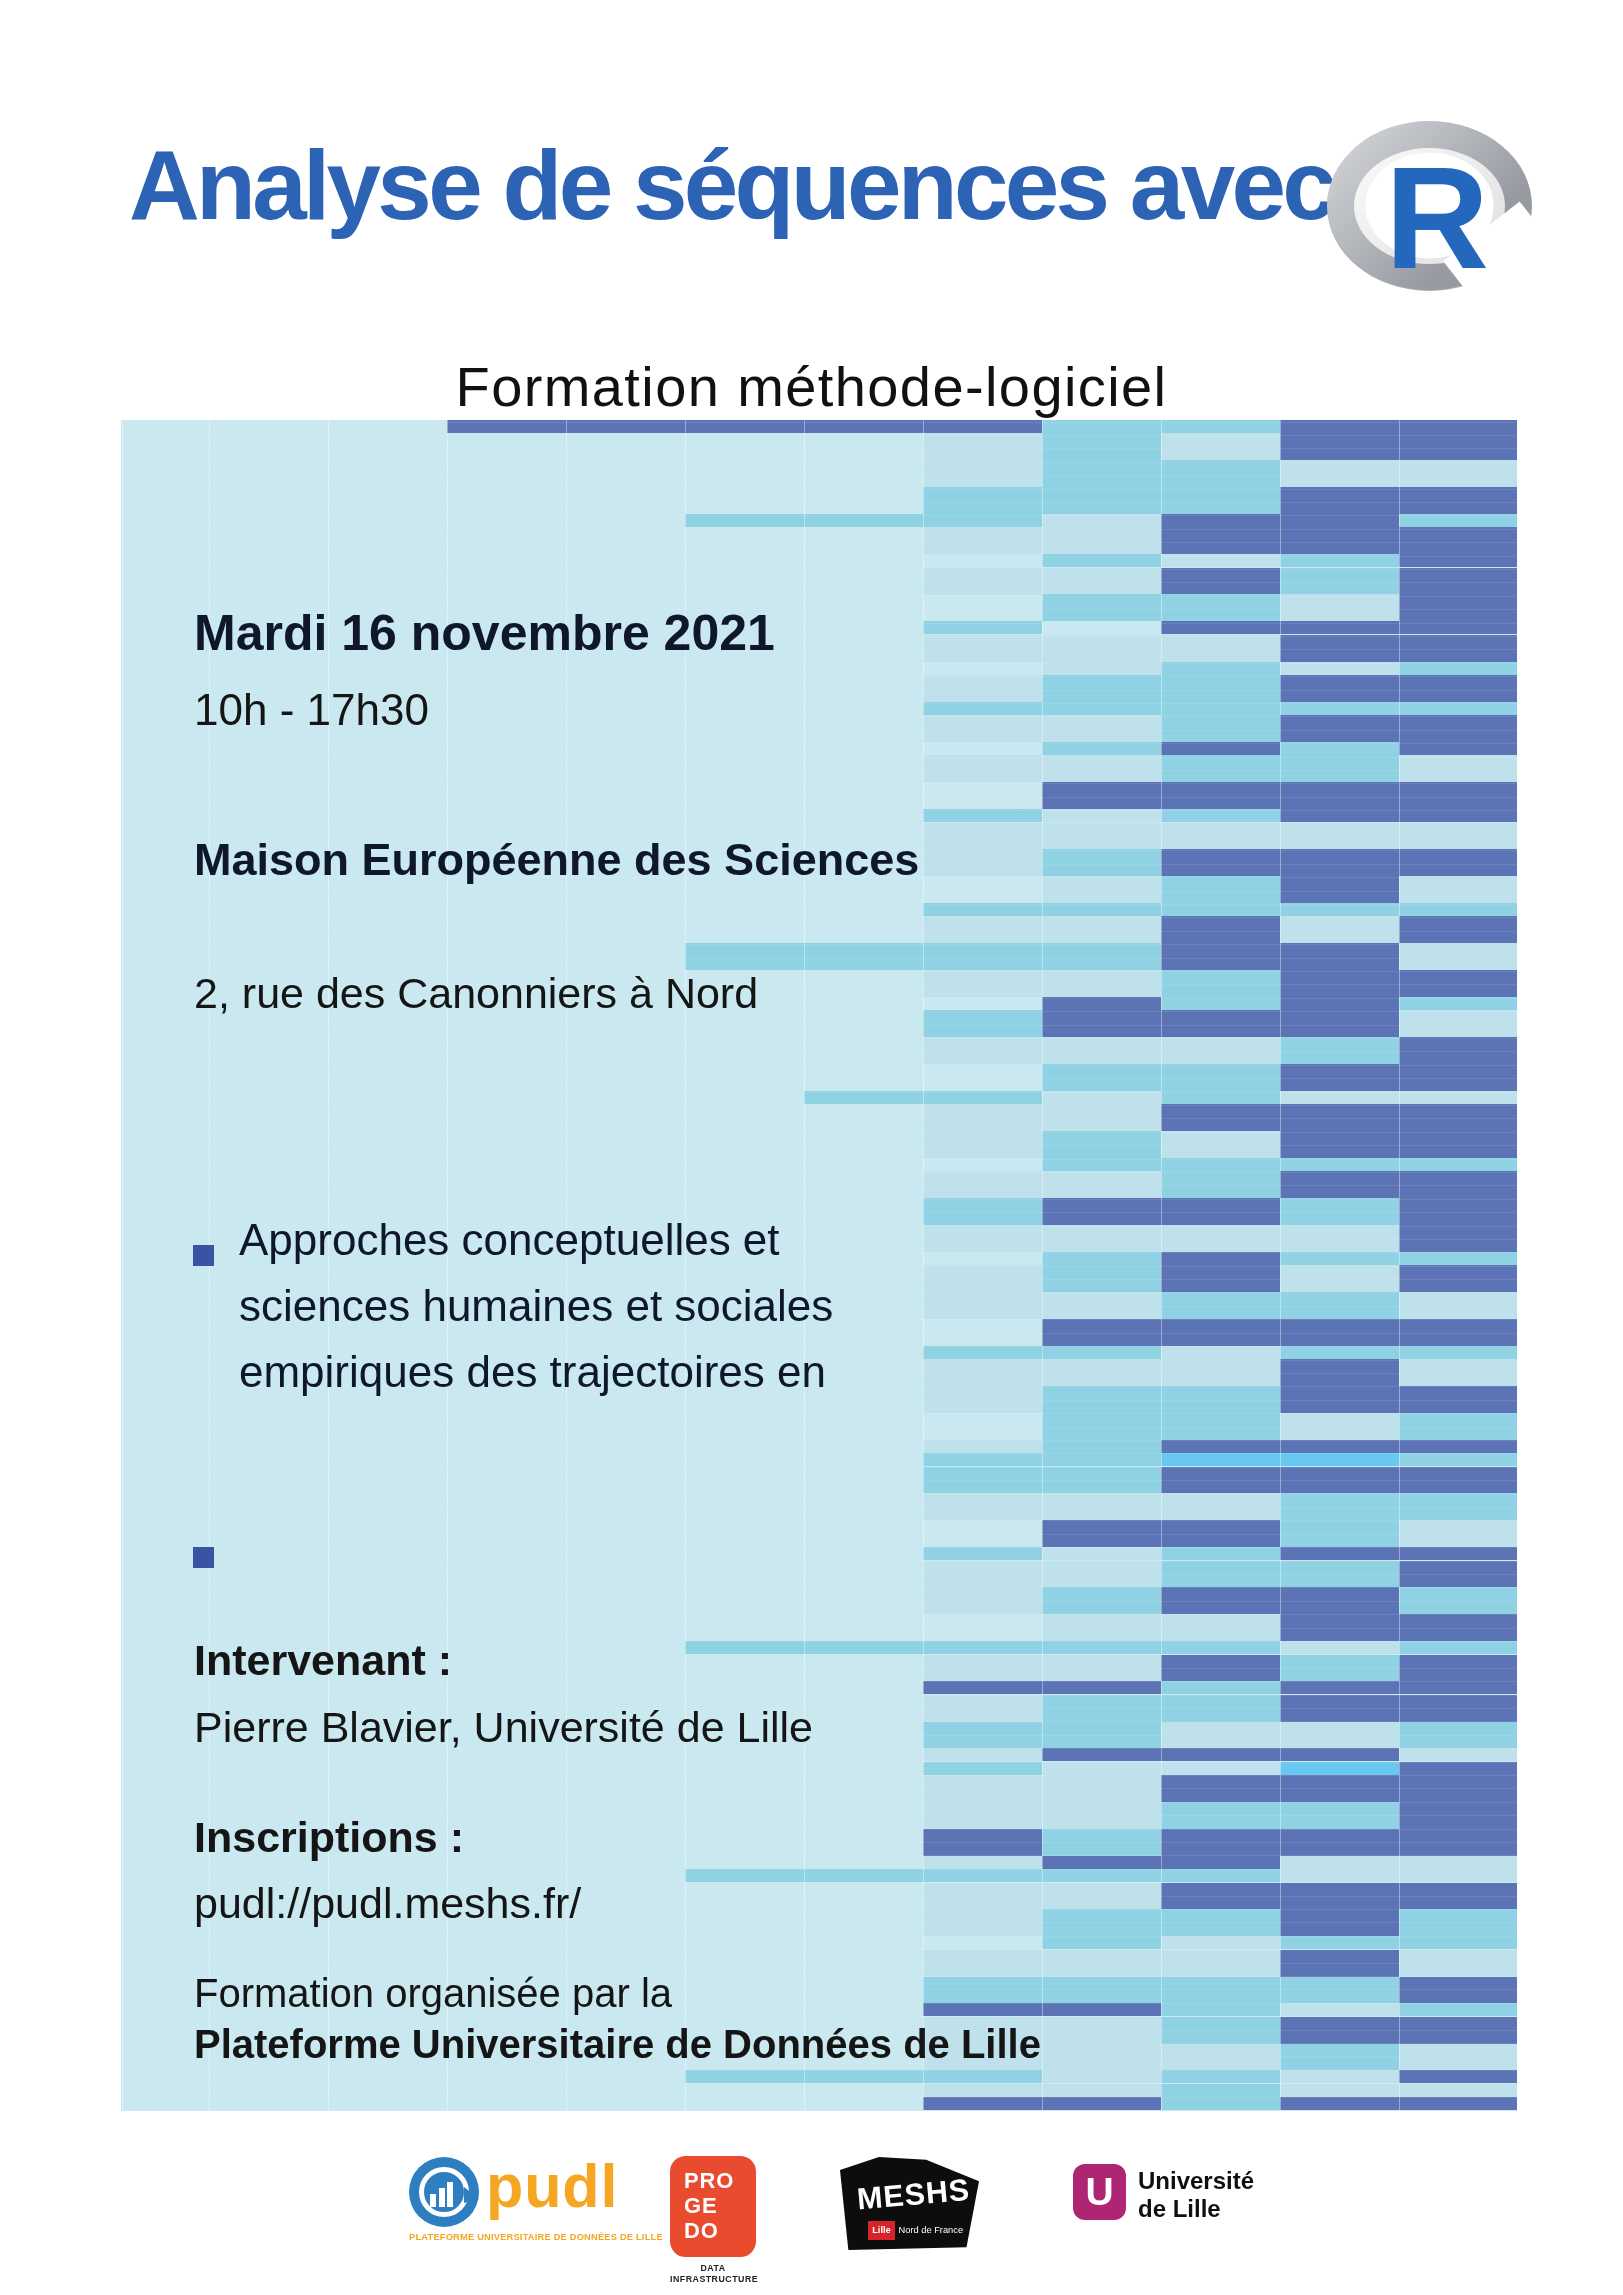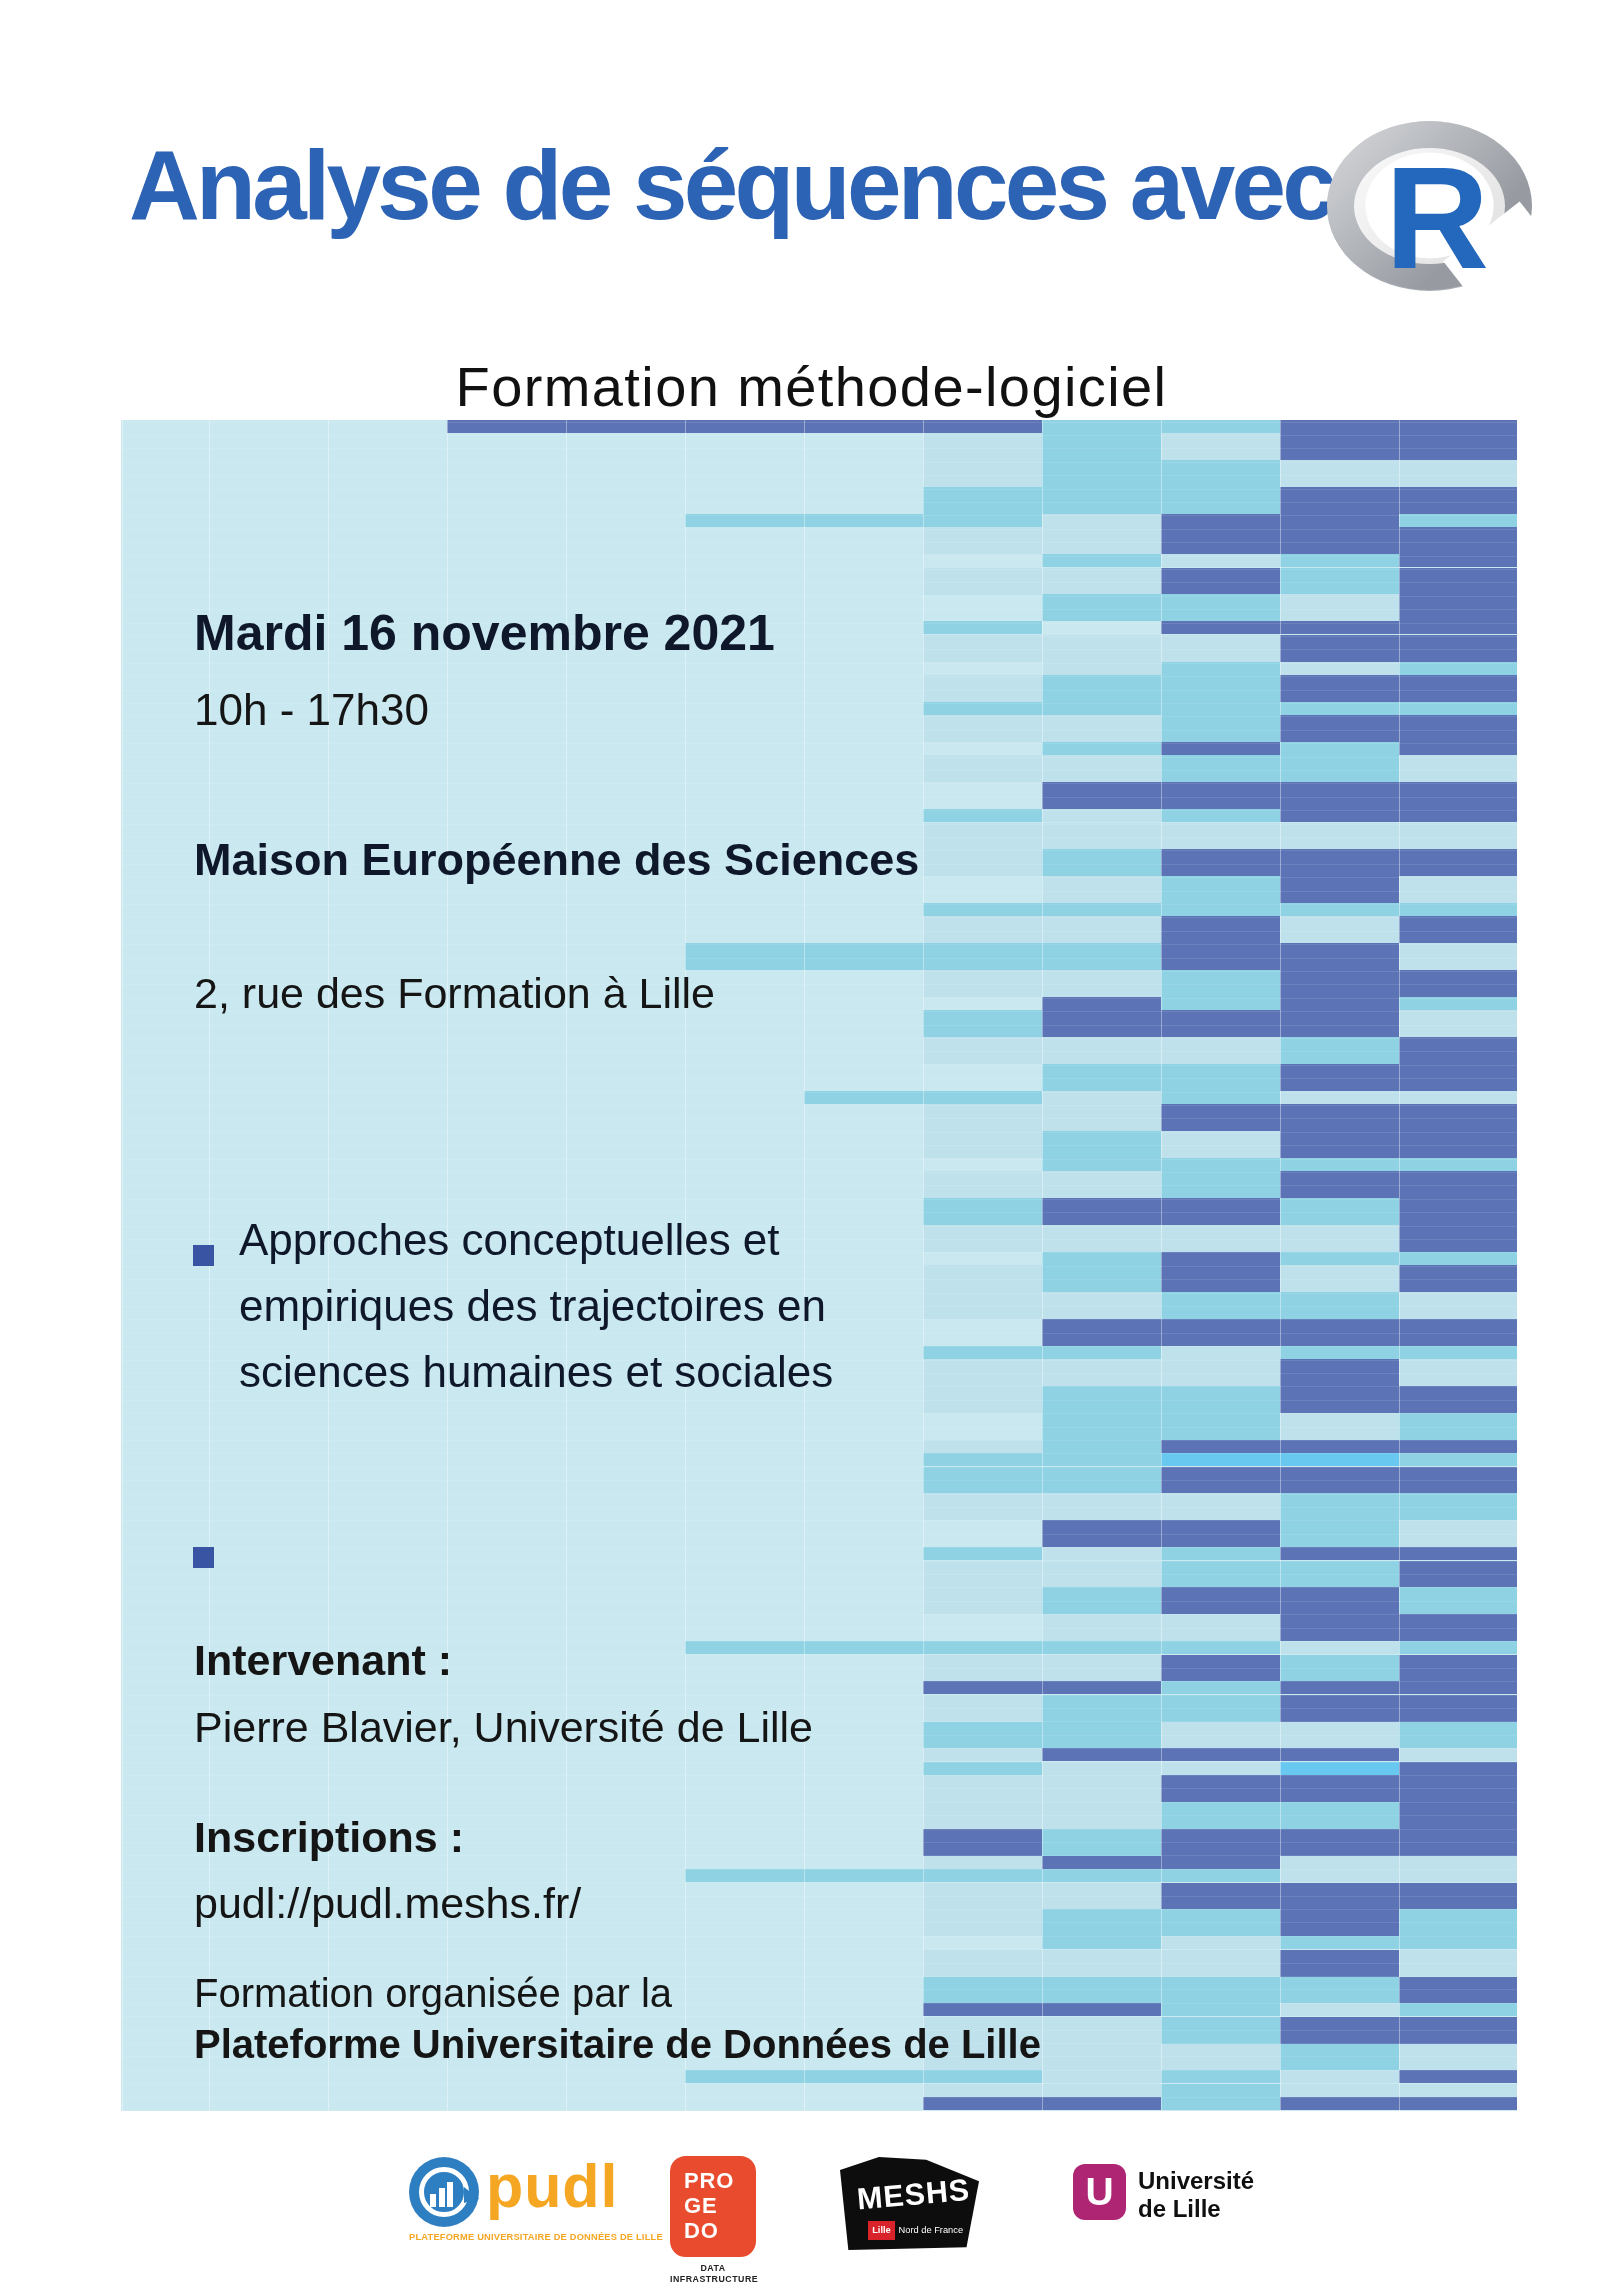--- a/index.html
+++ b/index.html
@@ -430,27 +430,27 @@
         <div class="seq-seg" style="left: 1040px; top: 1677px; width: 119px; height: 13.4px; background: rgb(142, 210, 227);"></div>
         <div class="seq-seg" style="left: 1159px; top: 1677px; width: 238px; height: 13.4px; background: rgb(92, 116, 182);"></div>
       </div>
     <div id="grid-lines"></div>
 
     <div id="text-layer">
       <div class="abs blue-h" style="left:73px; top:184px; font-size:50px; font-weight:bold;">Mardi 16 novembre 2021</div>
       <div class="abs black-t" style="left:73px; top:265px; font-size:44px;">10h - 17h30</div>
 
       <div class="abs blue-h" style="left:73px; top:414px; font-size:45px; font-weight:bold;">Maison Européenne des Sciences</div>
-      <div class="abs black-t" style="left:73px; top:549px; font-size:43px;">2, rue des Formation à Lille</div>
+      <div class="abs black-t" style="left:73px; top:549px; font-size:43px;">2, rue des Canonniers à Nord</div>
 
       <div class="bullet-sq" style="left:72px; top:825px;"></div>
       <div class="abs blue-h" style="left:118px; top:787px; font-size:44px; line-height:66px;">
         <div>Approches conceptuelles et</div>
+        <div>sciences humaines et sociales</div>
         <div>empiriques des trajectoires en</div>
-        <div>sciences humaines et sociales</div>
       </div>
 
       <div class="bullet-sq" style="left:72px; top:1127px;"></div>
 
       <div class="abs black-t" style="left:73px; top:1216px; font-size:43px; font-weight:bold;">Intervenant :</div>
       <div class="abs black-t" style="left:73px; top:1283px; font-size:43px;">Pierre Blavier, Université de Lille</div>
 
       <div class="abs black-t" style="left:73px; top:1393px; font-size:43px; font-weight:bold;">Inscriptions :</div>
       <div class="abs black-t" style="left:73px; top:1459px; font-size:43px;">pudl://pudl.meshs.fr/</div>
 

